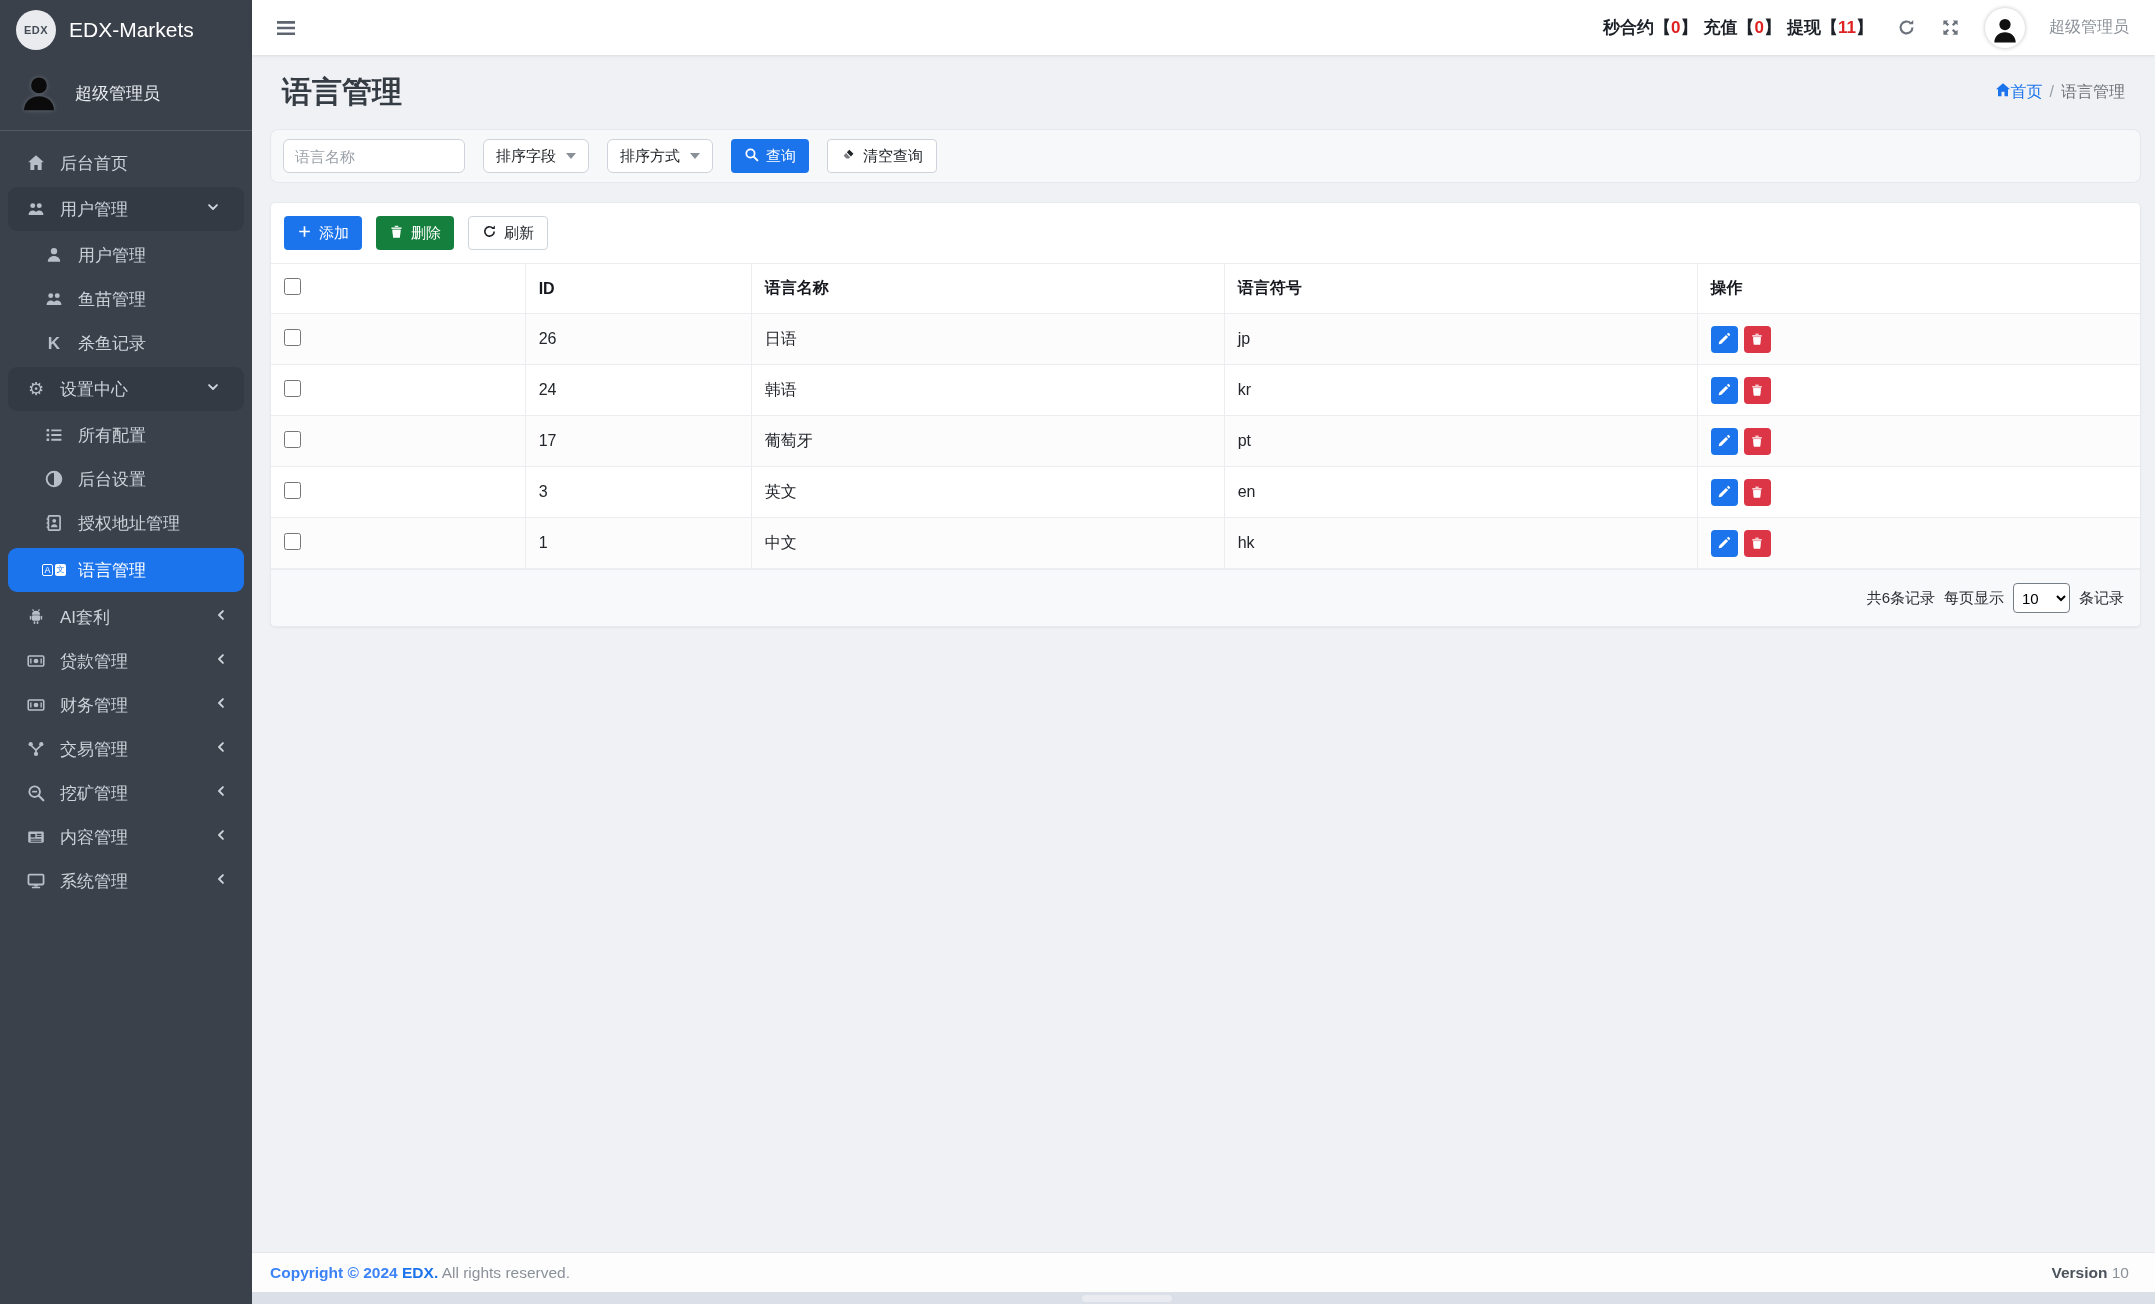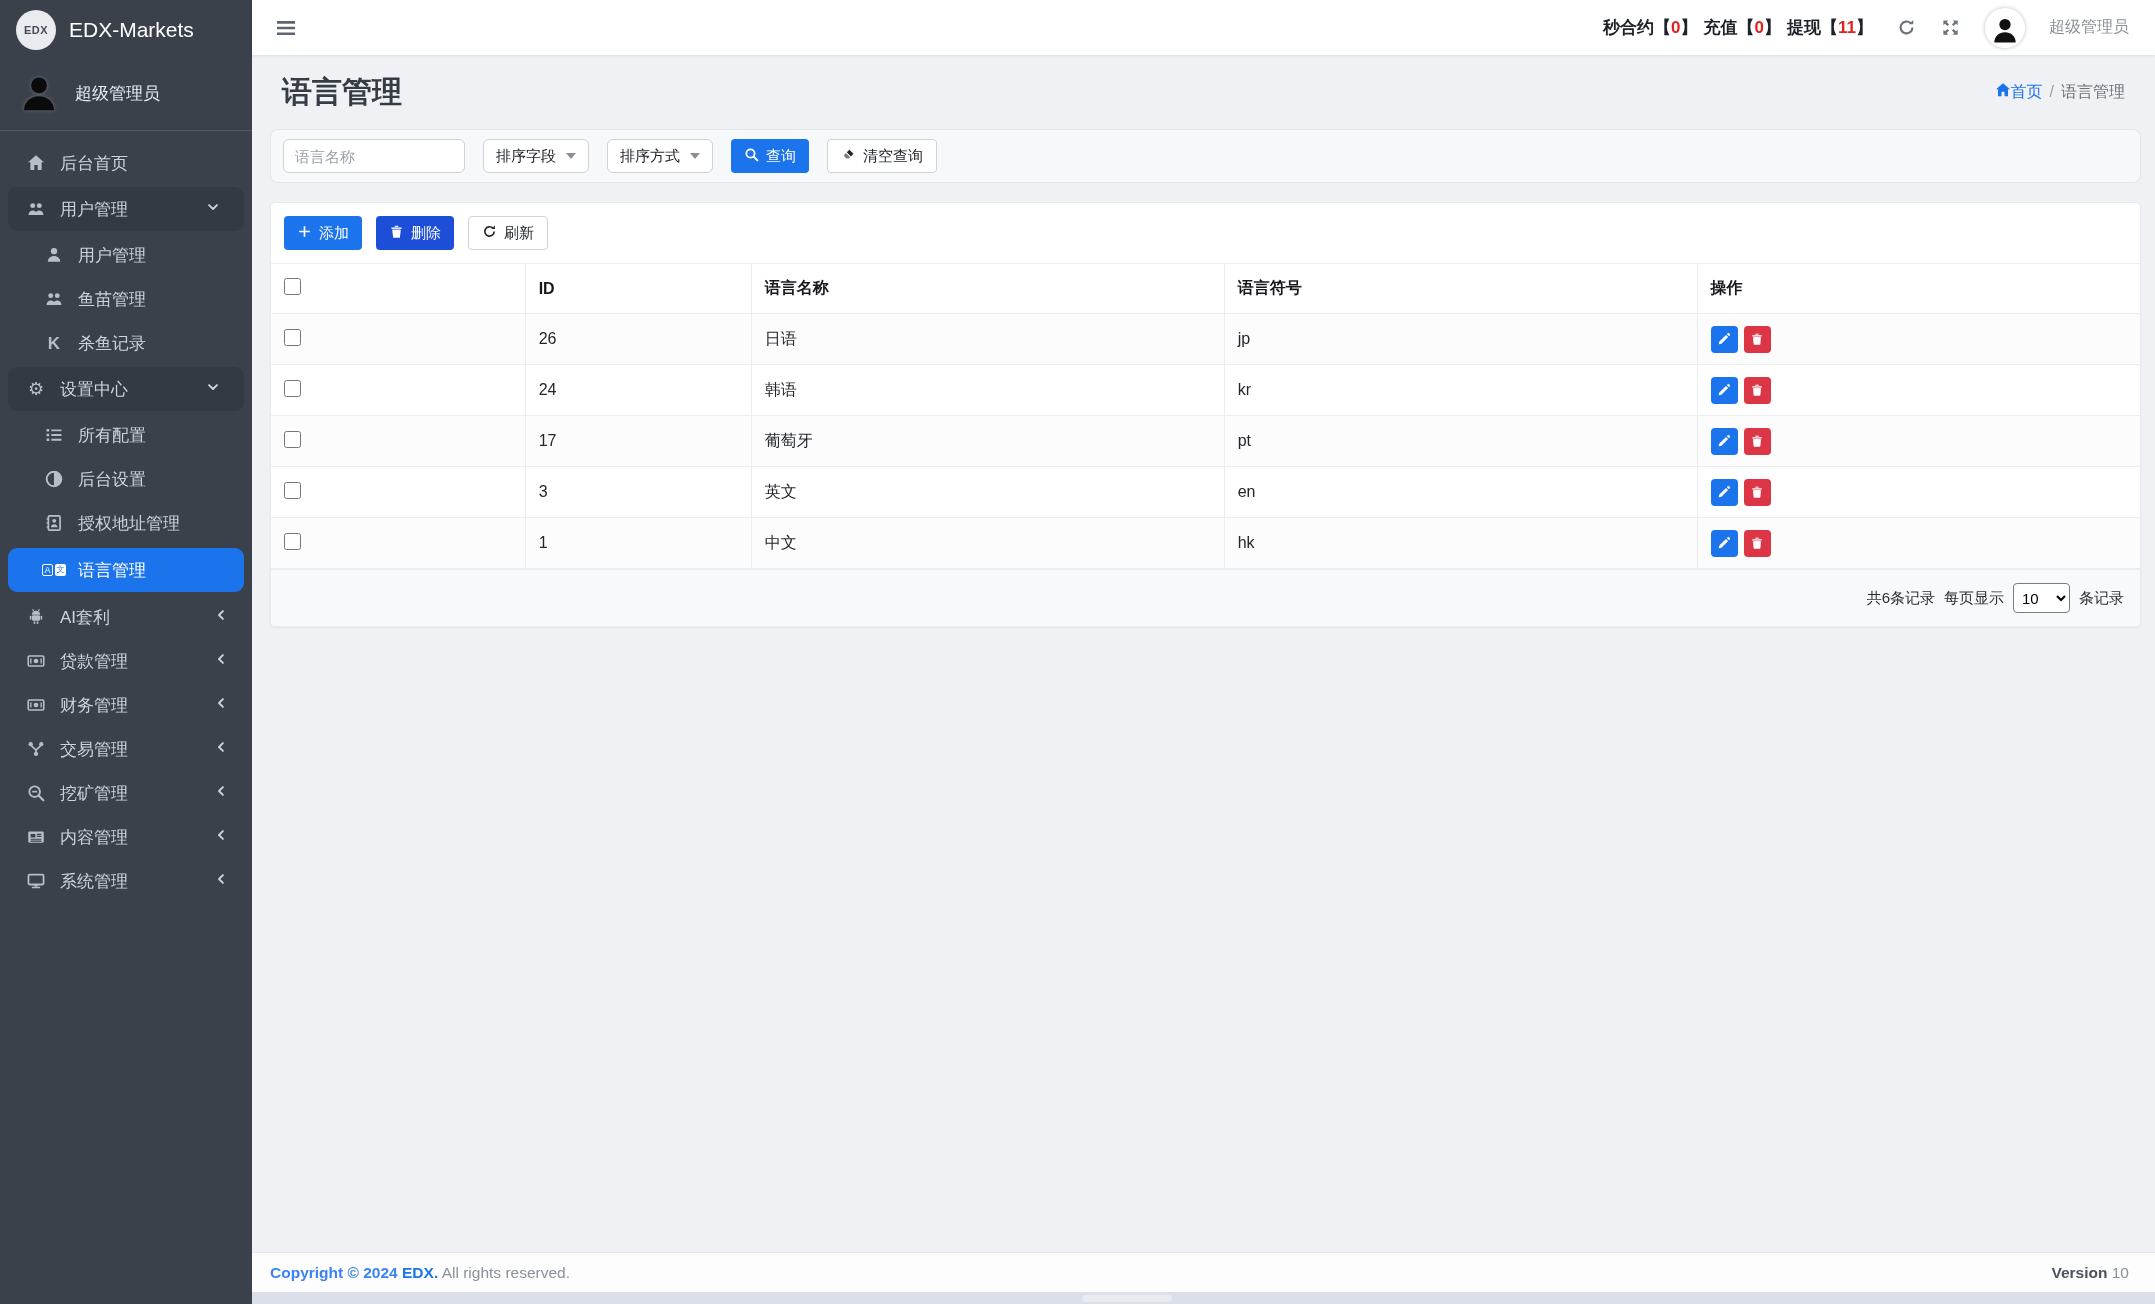--- a/index.html
+++ b/index.html
@@ -63,21 +63,21 @@
   .content { flex:1; display:flex; flex-direction:column; padding:0 14px 0 18px; min-height:0; }
 
   .filter-card { background:#f7f8fa; border:1px solid #e4e7ec; border-radius:8px; padding:9px 12px; display:flex; align-items:center; gap:18px; flex-shrink:0; }
   .f-input { width:182px; height:34px; border:1px solid #ced4da; border-radius:6px; padding:0 11px; font-size:15px; background:#fff; color:#212529; font-family:inherit; }
   .f-input::placeholder { color:#9aa1a9; }
   .f-drop { height:34px; min-width:95px; background:#fff; border:1px solid #ced4da; border-radius:6px; display:flex; align-items:center; justify-content:space-between; gap:10px; padding:0 12px; font-size:15px; color:#212529; cursor:pointer; }
   .caret { width:0; height:0; border-left:5px solid transparent; border-right:5px solid transparent; border-top:6px solid #8a9098; }
   .btn { height:34px; border:none; border-radius:4px; display:inline-flex; align-items:center; gap:7px; padding:0 13px; font-size:15px; cursor:pointer; font-family:inherit; }
   .btn svg { width:15px; height:15px; }
   .btn-primary { background:#1b74ec; color:#fff; }
-  .btn-danger { background:#1d4ed8; color:#fff; }
+  .btn-danger { background:#15803d; color:#fff; }
   .btn-default { background:#fff; color:#212529; border:1px solid #ced4da; }
 
   .table-card { margin-top:19px; background:#fff; border:1px solid #e7eaee; border-radius:5px; box-shadow:0 1px 2px rgba(0,0,0,.05); flex-shrink:0; }
   .card-toolbar { padding:13px 13px; display:flex; gap:14px; }
 
   table.data { width:100%; border-collapse:collapse; font-size:16px; }
   .data th, .data td { border:1px solid #ebedf1; padding:0 13px; text-align:left; }
   .data th { font-weight:700; color:#16181d; height:50px; }
   .data td { height:51px; color:#23262b; }
   .data th:first-child, .data td:first-child { border-left:none; }

